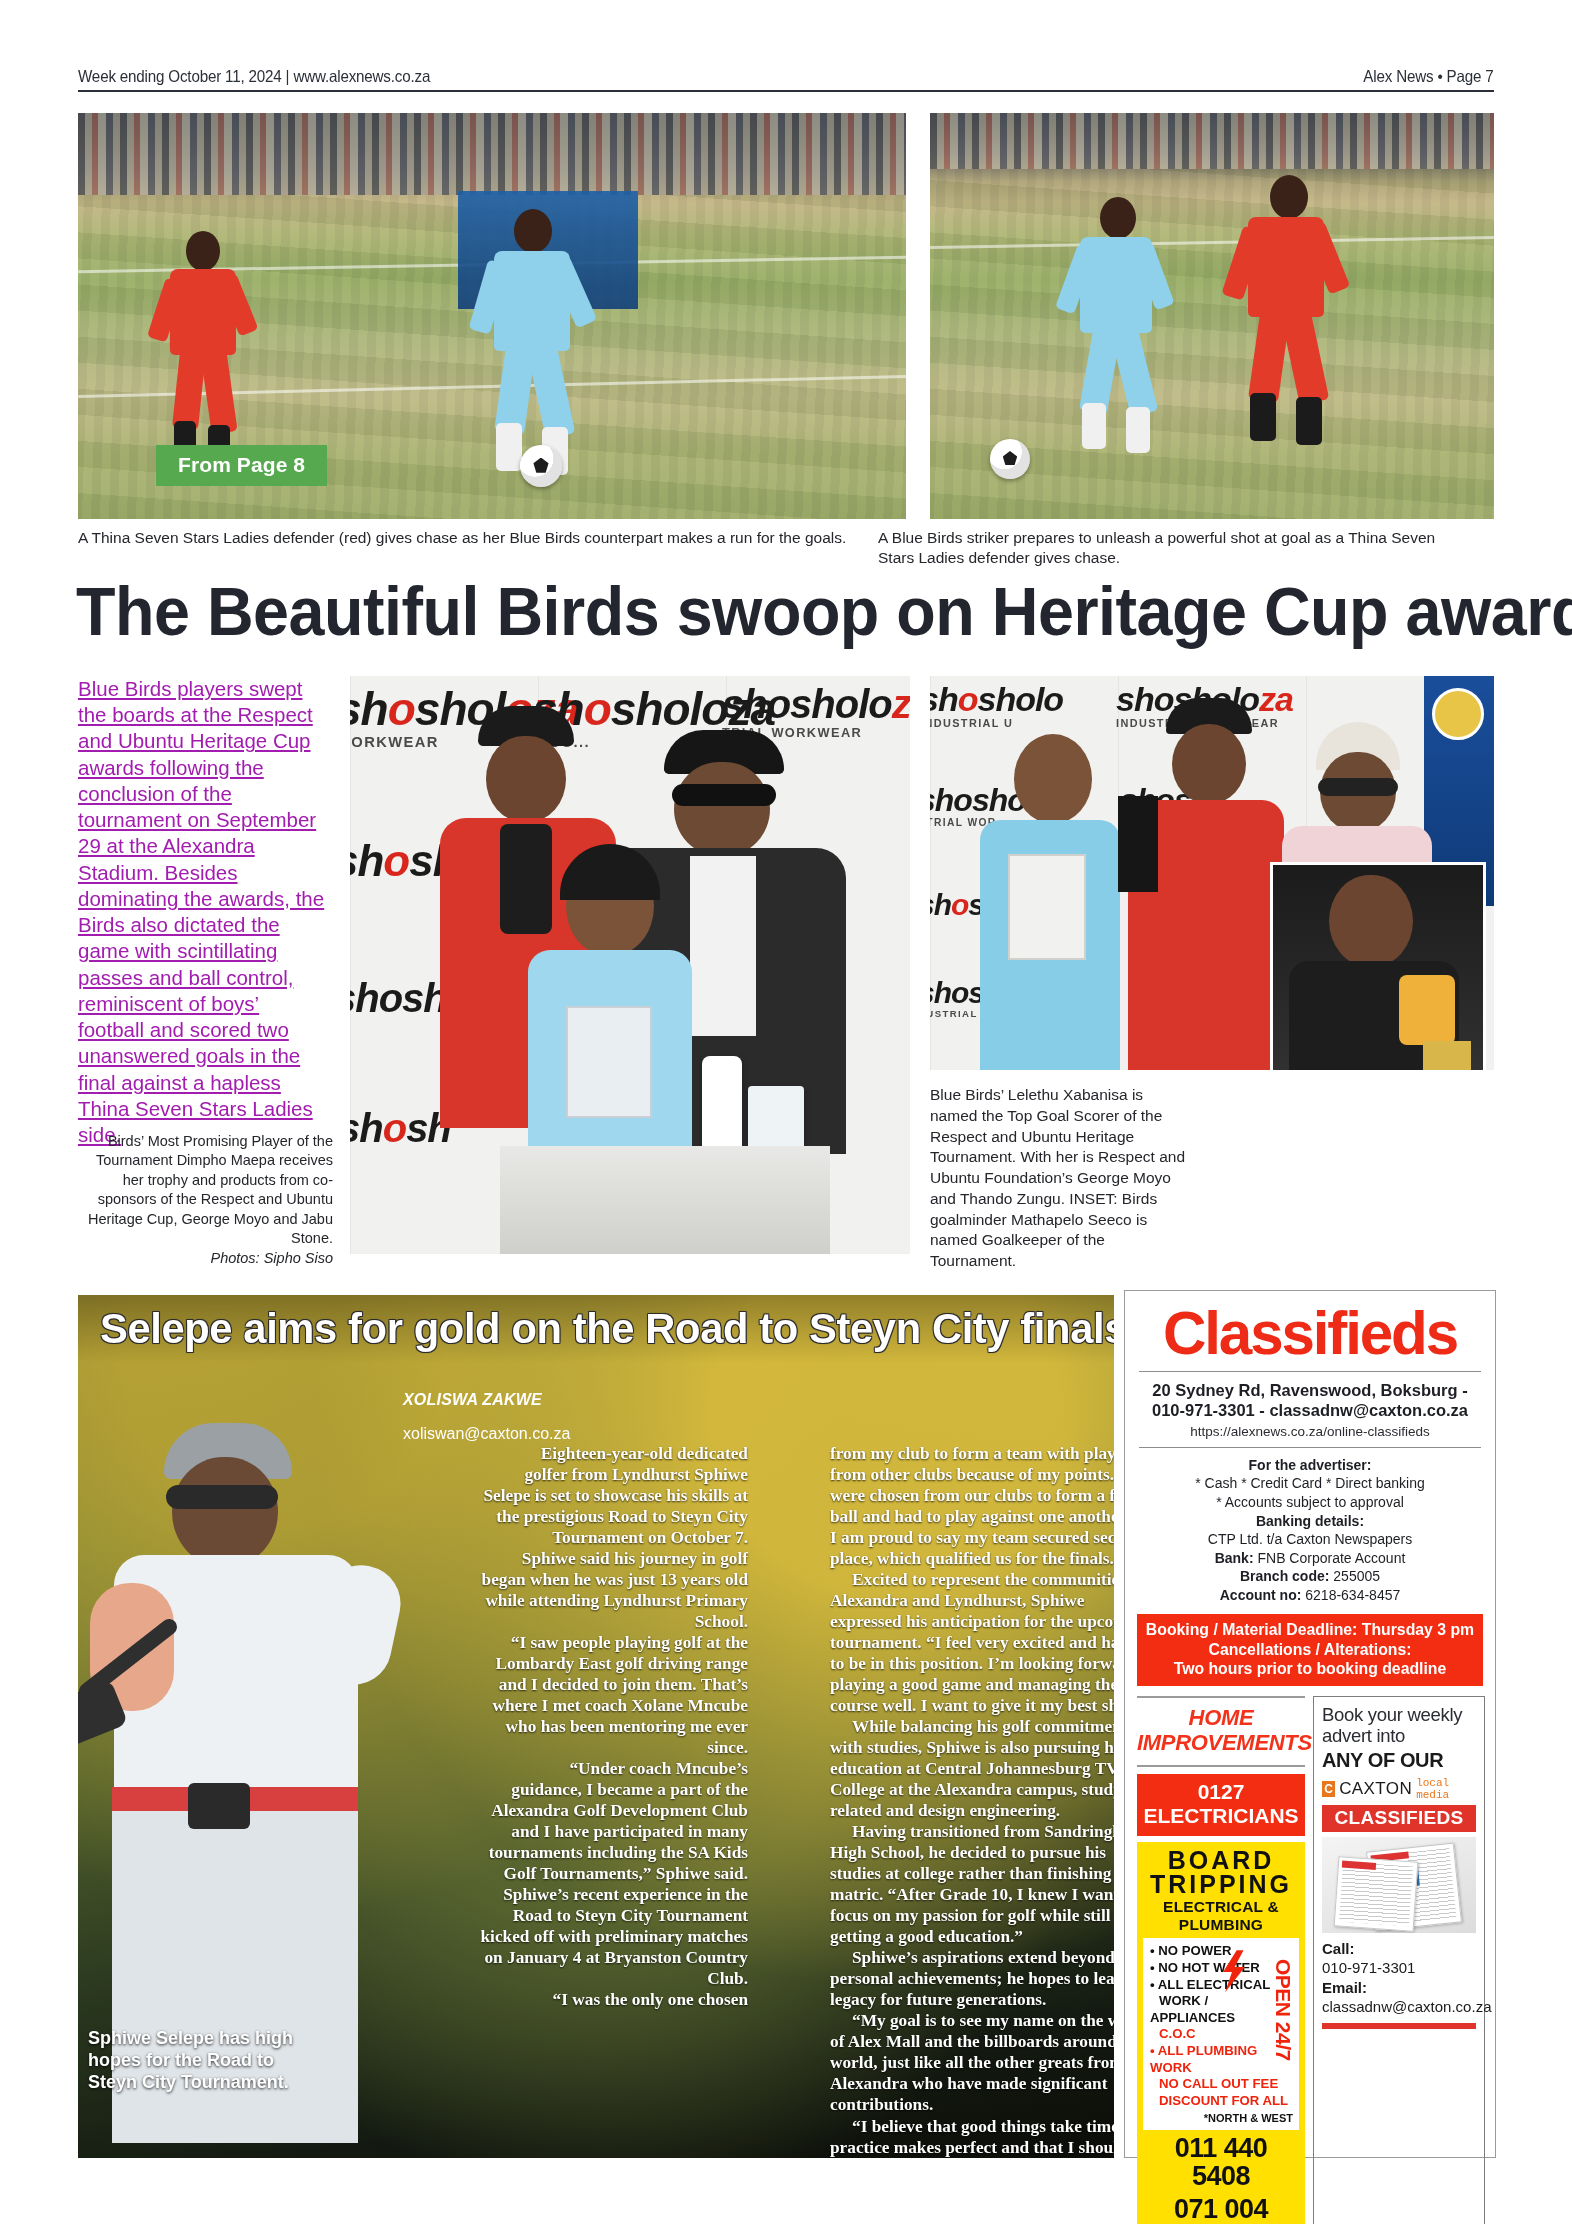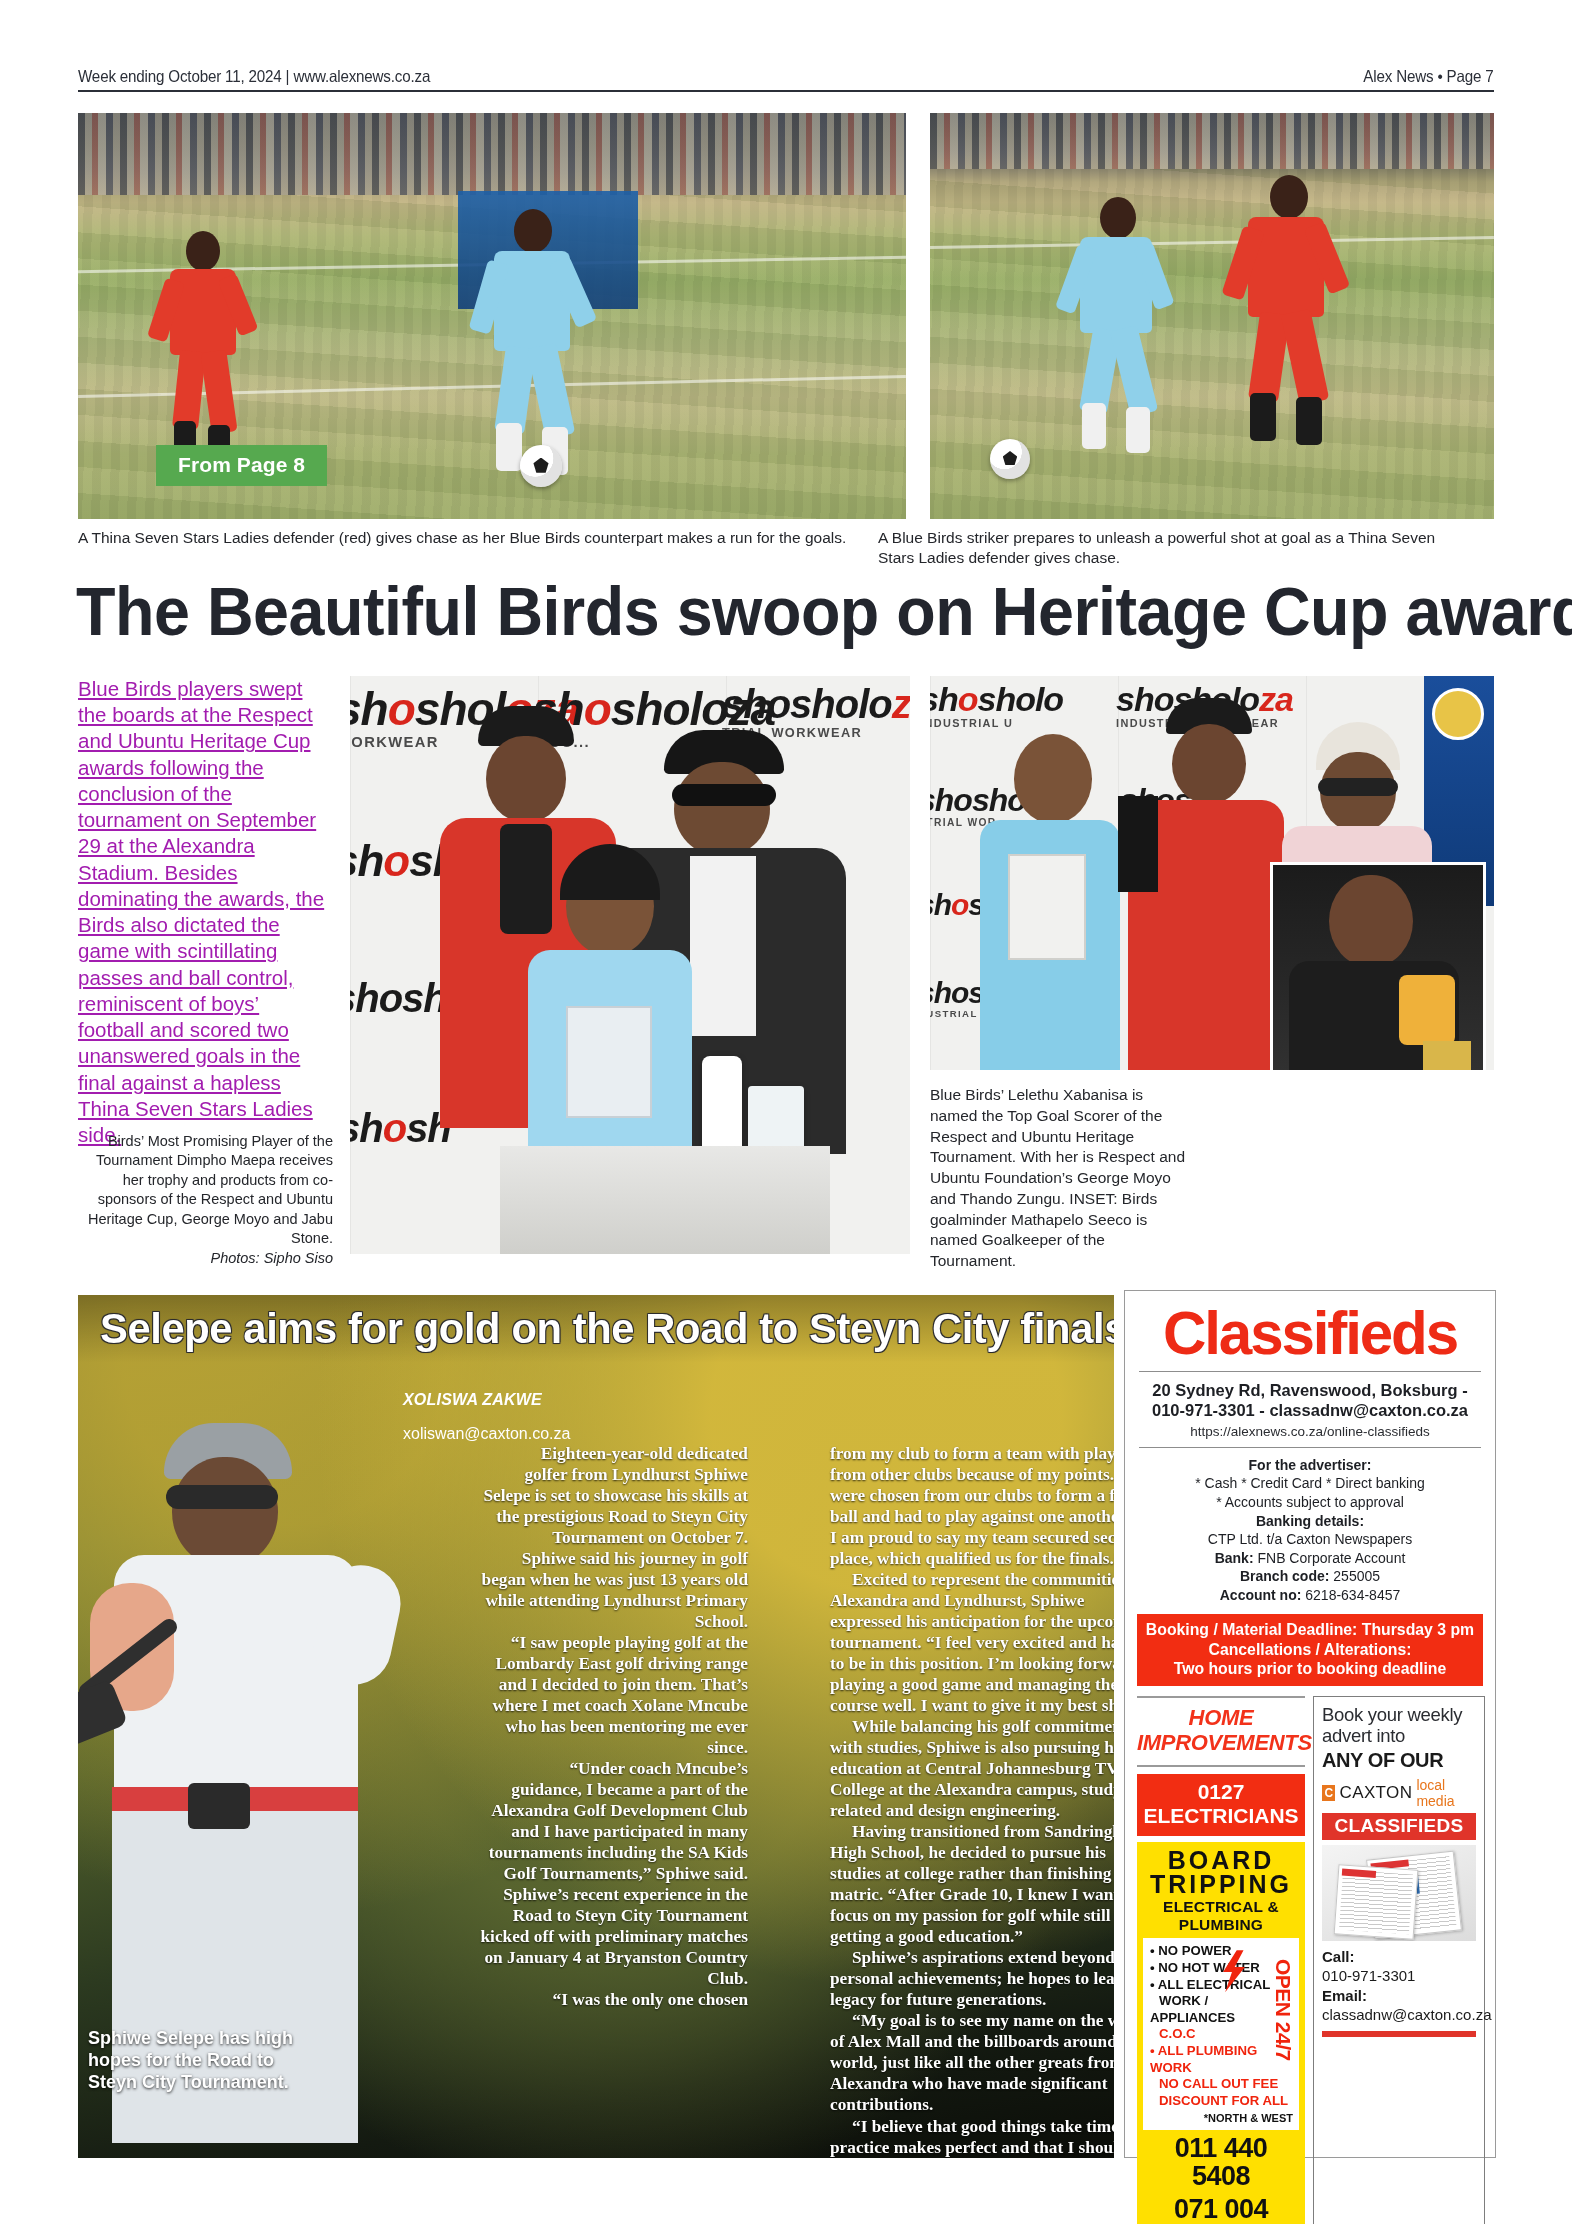--- a/index.html
+++ b/index.html
@@ -247,21 +247,21 @@
     text-align:center; font-weight:bold; color:#111;
     font-size:27px; line-height:1.06; letter-spacing:-.5px; margin-top:4px;
   }
 
   .bk1{ font-size:18.5px; line-height:1.12; color:#2a2c31; letter-spacing:-.3px; }
   .bk2{ font-size:20px; font-weight:bold; color:#1a1a1a; letter-spacing:-.4px; margin-top:2px; }
   .caxton-row{ display:flex; align-items:center; gap:4px; margin-top:5px; }
   .caxton-mark{ width:16px; height:16px; background:#e8761d; color:#fff;
     font-size:12px; font-weight:bold; text-align:center; line-height:16px; }
   .caxton-name{ font-size:17px; letter-spacing:.4px; color:#1a1a1a; }
-  .caxton-sub{ font-size:14px; color:#e8761d; }
+  .caxton-sub{ font-size:11px; color:#e8761d;font-family:Liberation Mono, monospace; }
   .cls-bar{ background:#e0342a; color:#fff; font-weight:bold; text-align:center;
     font-size:19px; letter-spacing:.3px; padding:2px 0 3px 0; margin-top:4px; }
   .paper-thumb{
     height:96px; margin-top:5px; position:relative; overflow:hidden;
     background:linear-gradient(160deg,#f4f4f4,#dcdcdc);
   }
   .paper-thumb .pg{ position:absolute; background:#fff; border:1px solid #c6c6c6;
     box-shadow:1px 1px 3px rgba(0,0,0,.25); }
   .pg-lines{ position:absolute; inset:4px; background:
      repeating-linear-gradient(180deg,#c9c9c9 0 1px, transparent 1px 4px); }

